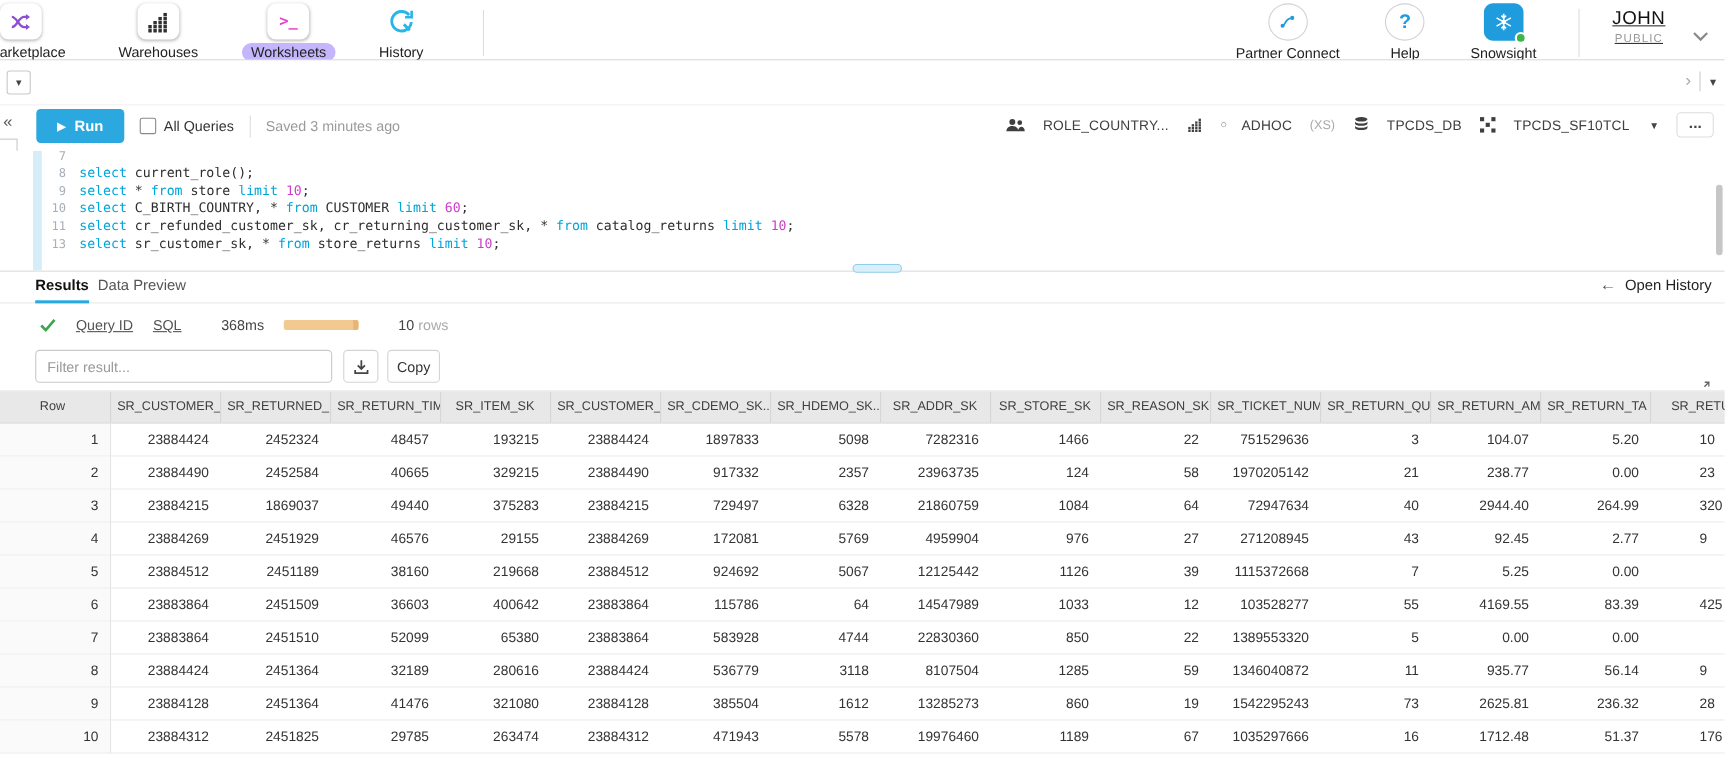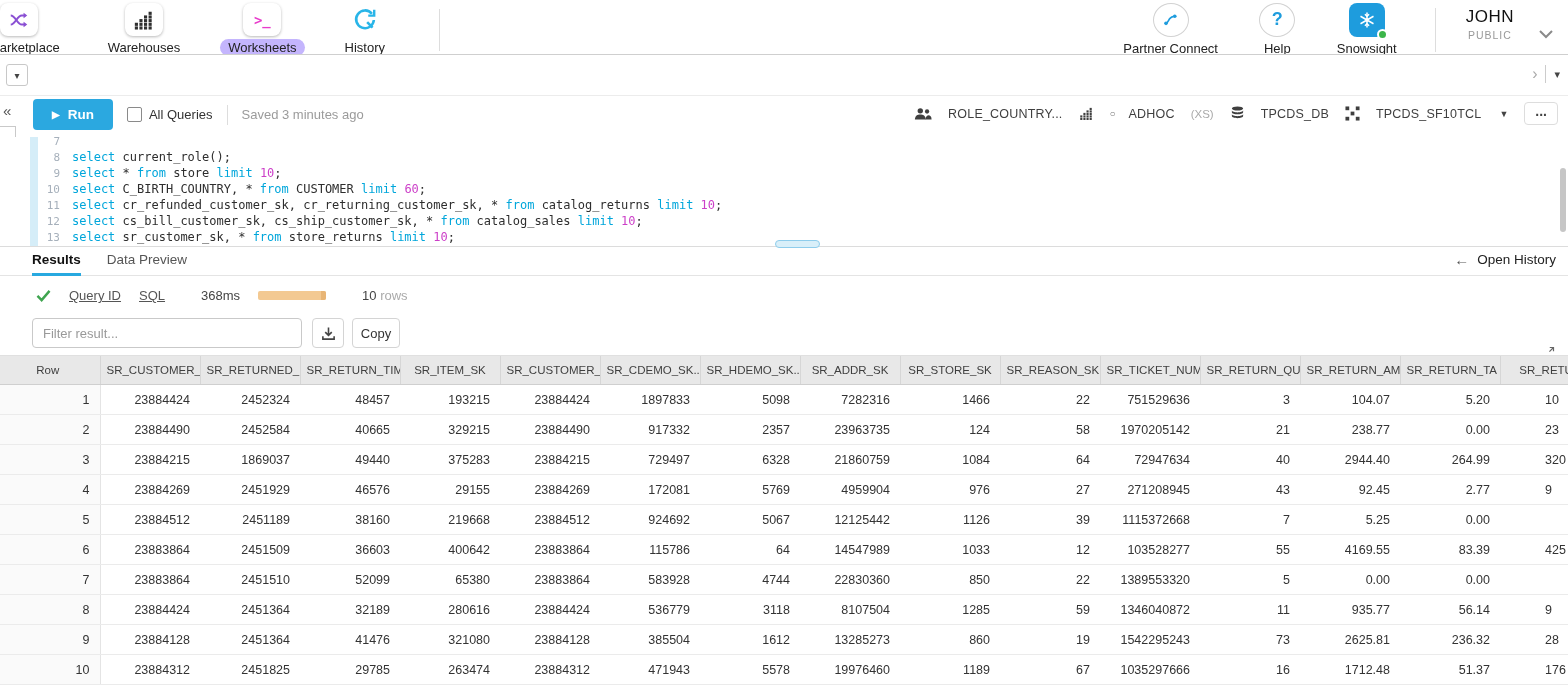--- a/index.html
+++ b/index.html
@@ -22,21 +22,21 @@
   .nav-divider { width:1px; height:42px; background:#ddd; align-self:center; margin-left:14px; }
   .nav-right { display:flex; align-items:flex-start; gap:30px; padding-top:5px; padding-right:14px; }
   .circle-ic { width:36px; height:34px; border:1px solid #d2d2d2; border-radius:50%;
     display:flex; align-items:center; justify-content:center; background:#fff; }
   .help-q { color:#1e9cdd; font-weight:bold; font-size:18px; }
   .snow-box { width:36px; height:34px; background:#1e9cdd; border-radius:8px; position:relative;
     display:flex; align-items:center; justify-content:center; }
   .snow-dot { position:absolute; right:-3px; bottom:-3px; width:11px; height:11px; border-radius:50%;
     background:#3cb54a; border:2px solid #fff; }
   .nav-vdiv2 { width:1px; height:44px; background:#ddd; align-self:center; }
-  .userblock { display:flex; flex-direction:column; align-items:center; margin-top:4px; cursor:pointer; }
+  .userblock { display:flex; flex-direction:column; align-items:center; margin-top:4px; cursor:pointer;text-decoration:underline; }
   .user-name { font-size:17px; color:#111; letter-spacing:.5px; }
   .user-role { font-size:10.5px; color:#999; letter-spacing:1px; margin-top:2px; }
   .user-chevron { align-self:center; margin-top:10px; margin-left:-6px; }
 
   
   .tabstrip { top:55px; left:0; right:0; height:41px; background:#fff; border-bottom:1px solid #ececec; }
   .ts-box { position:absolute; left:6px; top:9px; width:22px; height:22px; border:1px solid #c8c8c8;
     border-radius:3px; background:#fff; display:flex; align-items:center; justify-content:center;
     font-size:10px; color:#444; cursor:pointer; }
   .ts-right { position:absolute; right:8px; top:9px; display:flex; align-items:center; gap:8px; }
@@ -78,21 +78,21 @@
   .tk-k { color:#00a6db; }
   .tk-n { color:#cc3fc8; }
   .tk-p { color:#2e2e2e; }
   .ed-scrollbar { position:absolute; right:2px; top:31px; width:6px; height:64px; background:#c6c6c6;
     border-radius:3px; }
   .divider-handle { position:absolute; left:775px; top:103px; width:45px; height:8px; border-radius:4px;
     background:#d9eff9; border:1px solid #8fcdec; z-index:5; cursor:row-resize; }
 
   
   .results-header { top:248px; left:0; right:0; height:28px; background:#fff; border-bottom:1px solid #e4e4e4; }
-  .rtabs { position:absolute; left:32px; top:0; display:flex; gap:26px; height:28px; }
+  .rtabs { position:absolute; left:32px; top:0; display:flex; gap:8px; height:28px; }
   .rtab { font-size:13.5px; color:#555; line-height:24px; cursor:pointer; position:relative; }
   .rtab.active { color:#111; font-weight:bold; }
   .rtab.active::after { content:""; position:absolute; left:0; right:0; bottom:0; height:3px; background:#28a9e0; }
   .open-history { position:absolute; right:12px; top:3px; display:flex; align-items:center; gap:8px;
     font-size:13.5px; color:#222; cursor:pointer; }
   .oh-arrow { color:#555; font-size:15px; }
 
   
   .query-row { top:276px; left:0; right:0; height:39px; background:#fff; display:flex; align-items:center; }
   .qr-inner { display:flex; align-items:center; margin-left:36px; gap:18px; }
@@ -323,21 +323,20 @@
   <div class="abs leftbox"></div>
 
   <div class="abs editor">
     <div class="gutter-strip"></div>
     <div class="code-lines">
         <div class="line"><span class="lnum">7</span></div>
         <div class="line"><span class="lnum">8</span><span class="tk-k">select</span><span class="tk-p"> current_role();</span></div>
         <div class="line"><span class="lnum">9</span><span class="tk-k">select</span><span class="tk-p"> * </span><span class="tk-k">from</span><span class="tk-p"> store </span><span class="tk-k">limit</span><span class="tk-p"> </span><span class="tk-n">10</span><span class="tk-p">;</span></div>
         <div class="line"><span class="lnum">10</span><span class="tk-k">select</span><span class="tk-p"> C_BIRTH_COUNTRY, * </span><span class="tk-k">from</span><span class="tk-p"> CUSTOMER </span><span class="tk-k">limit</span><span class="tk-p"> </span><span class="tk-n">60</span><span class="tk-p">;</span></div>
         <div class="line"><span class="lnum">11</span><span class="tk-k">select</span><span class="tk-p"> cr_refunded_customer_sk, cr_returning_customer_sk, * </span><span class="tk-k">from</span><span class="tk-p"> catalog_returns </span><span class="tk-k">limit</span><span class="tk-p"> </span><span class="tk-n">10</span><span class="tk-p">;</span></div>
-        <div class="line"><span class="lnum">12</span><span class="tk-k">select</span><span class="tk-p"> cs_bill_customer_sk, cs_ship_customer_sk, * </span><span class="tk-k">from</span><span class="tk-p"> catalog_sales </span><span class="tk-k">limit</span><span class="tk-p"> </span><span class="tk-n">10</span><span class="tk-p">;</span></div>
         <div class="line"><span class="lnum">13</span><span class="tk-k">select</span><span class="tk-p"> sr_customer_sk, * </span><span class="tk-k">from</span><span class="tk-p"> store_returns </span><span class="tk-k">limit</span><span class="tk-p"> </span><span class="tk-n">10</span><span class="tk-p">;</span></div>
       </div>
     <div class="ed-scrollbar"></div>
   </div>
   <div class="divider-handle" style="top:240px;"></div>
 
   <div class="abs results-header">
     <div class="rtabs">
       <span class="rtab active">Results</span>
       <span class="rtab">Data Preview</span>

